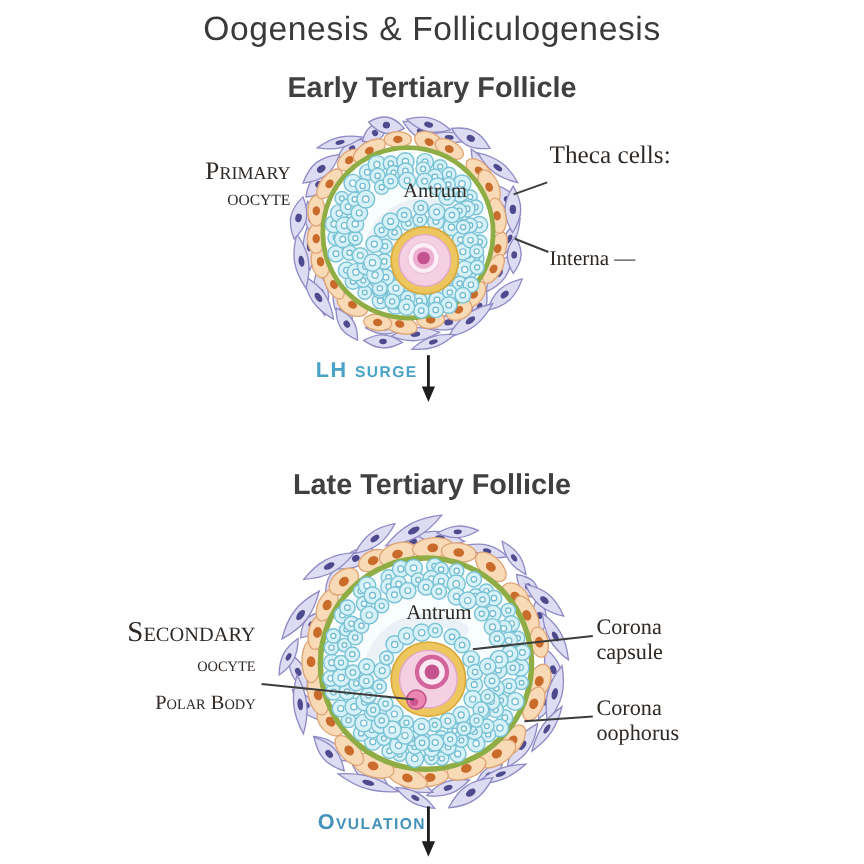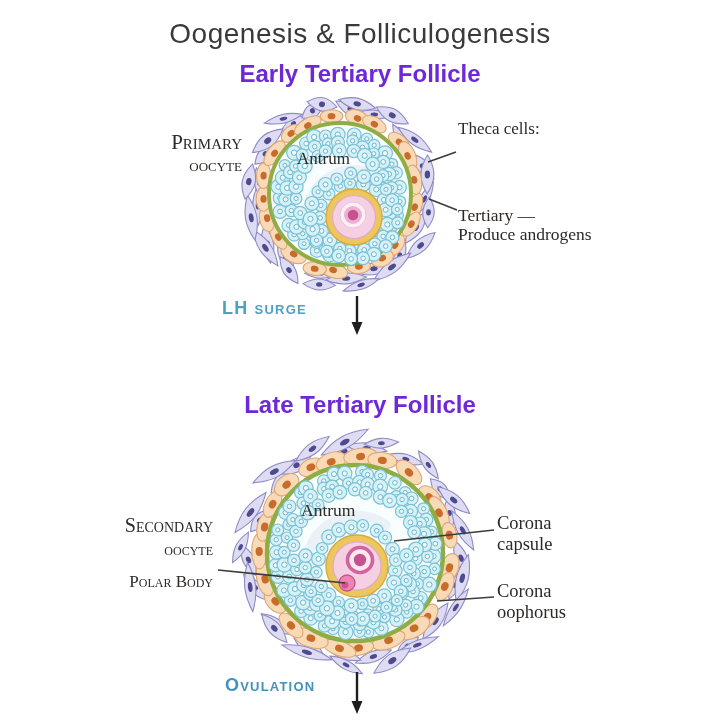--- a/index.html
+++ b/index.html
@@ -6,46 +6,46 @@
     --ink:#2e2925; --heading:#3a3a3a; --accent:#4aa2c6; --ovu:#4392ba;
   }
   html,body{margin:0;padding:0;}
   body{
     width:720px;height:720px;position:relative;background:#ffffff;overflow:hidden;
     font-family:"Liberation Sans",sans-serif;
   }
   .abs{position:absolute;}
   .serif{font-family:"Liberation Serif","DejaVu Serif",serif;color:var(--ink);}
   .sc{font-variant:small-caps;}
-  .center{text-align:left;}
+  .center{text-align:right;}
   .right{text-align:right;}
   .title{
-    left:0;top:18px;width:720px;text-align:center;
+    left:0;top:8px;width:720px;text-align:center;
     font-size:28px;letter-spacing:0.5px;color:var(--heading);font-weight:500;
   }
   .h2{
-    left:0;width:720px;text-align:center;font-weight:700;font-size:24px;color:#6d28d9;
+    left:0;width:720px;text-align:center;font-weight:700;font-size:24px;color:#404040;
   }
   .h2.early{top:60px;}
   .h2.late{top:391px;}
   svg.fig{overflow:visible;z-index:1;}
   #overlay{left:0;top:0;z-index:5;pointer-events:none;}
   .lbl{z-index:6;line-height:1.08;}
   .primary-block{right:478px;top:131px;}
   .primary-block .l1{font-size:21px;}
   .primary-block .l2{font-size:18px;margin-top:2px;}
   .antrum-early{left:297px;top:150px;width:92px;font-size:17px;}
   .antrum-late{left:301px;top:501px;width:92px;font-size:17.5px;}
-  .theca-block{left:458px;top:120px;font-size:17px;line-height:18.5px;}
+  .theca-block{left:458px;top:120px;font-size:21px;line-height:18.5px;}
   .interna-block{left:458px;top:206px;font-size:17.5px;line-height:18.5px;}
   .lh-label{left:222px;top:299px;width:126px;font-size:18px;letter-spacing:1.2px;
     color:var(--accent);font-weight:700;}
   .meiosis{left:0;top:330px;width:716px;font-size:19.5px;line-height:21px;}
   .secondary-block{right:507px;top:515px;}
-  .secondary-block .l1{font-size:20px;}
+  .secondary-block .l1{font-size:24px;}
   .secondary-block .l2{font-size:17px;margin-top:4px;}
   .secondary-block .l3{font-size:17px;margin-top:14px;}
   .corona-block{left:497px;top:513px;font-size:18.5px;line-height:21px;}
   .cumulus-block{left:497px;top:581px;font-size:18.5px;line-height:21px;}
   .ovu-label{left:225px;top:676px;width:130px;font-size:18px;letter-spacing:1.2px;
     color:var(--ovu);font-weight:600;}
 </style>
 </head>
 <body>
 
@@ -1050,22 +1050,21 @@
 
 <div class="abs lbl serif sc right primary-block">
   <div class="l1">Primary</div>
   <div class="l2">oocyte</div>
 </div>
 <div class="abs lbl serif center antrum-early">Antrum</div>
 <div class="abs lbl serif theca-block">
   <div>Theca cells:</div>
 </div>
 <div class="abs lbl serif interna-block">
-  <div>Tertiary —</div>
-  <div>Produce androgens</div>
+  <div>Interna —</div>
 </div>
 
 <div class="abs lbl sc center lh-label">LH surge</div>
 <div class="abs lbl serif center meiosis">
 </div>
 
 <div class="abs lbl serif sc right secondary-block">
   <div class="l1">Secondary</div>
   <div class="l2">oocyte</div>
   <div class="l3">Polar Body</div>

